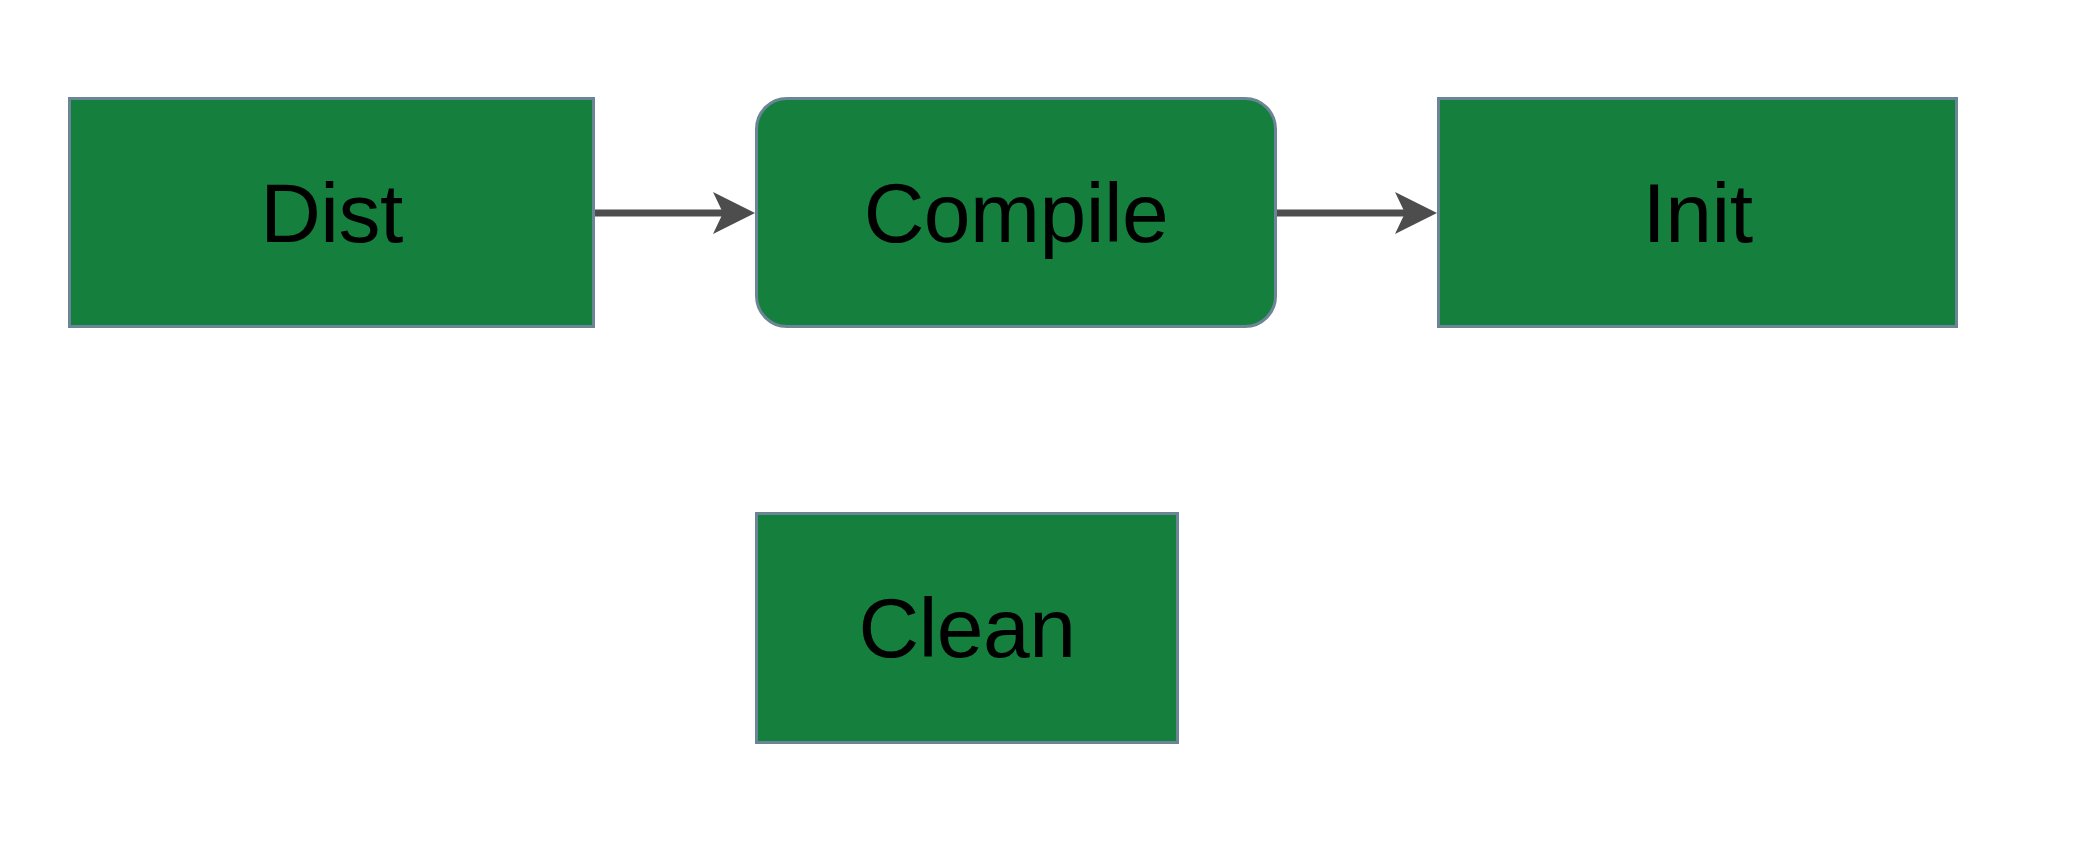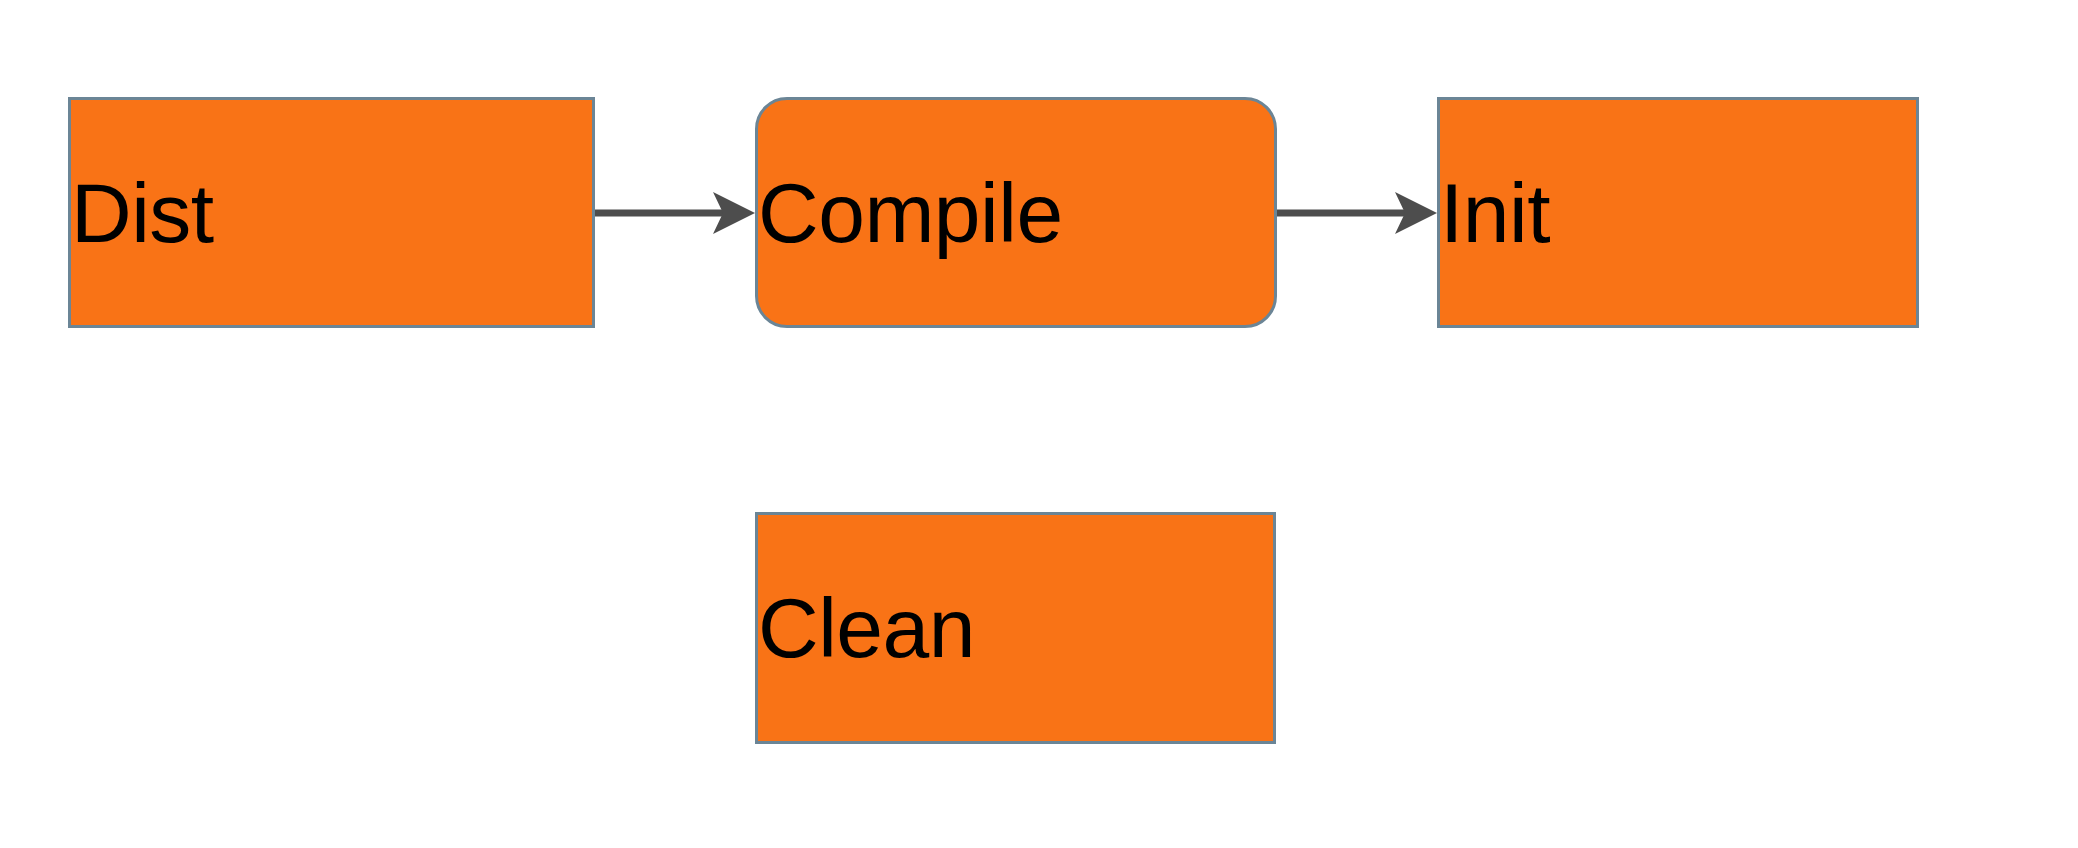--- a/index.html
+++ b/index.html
@@ -14,25 +14,25 @@
   #diagram-canvas {
     position: relative;
     width: 2078px;
     height: 848px;
     background: #ffffff;
     overflow: hidden;
   }
   .node {
     position: absolute;
     box-sizing: border-box;
-    background: #f97316;
+    background: #15803d;
     border: 3px solid #6b8596;
     display: flex;
     align-items: center;
-    justify-content: flex-start;
+    justify-content: center;
   }
   .node-label {
     font-family: "Liberation Sans", sans-serif;
     font-size: 84px;
     line-height: 1;
     font-weight: 400;
     color: #000000;
     letter-spacing: -0.5px;
     white-space: nowrap;
     user-select: none;
@@ -42,22 +42,22 @@
     overflow: visible;
   }
   .edge svg {
     display: block;
     overflow: visible;
   }
 
   
   #node-dist    { left: 68px;  top: 97px;  width: 527px; height: 231px; }
   #node-compile { left: 755px; top: 97px;  width: 522px; height: 231px; border-radius: 32px; }
-  #node-init    { left: 1437px;top: 97px;  width: 482px; height: 231px; }
-  #node-clean   { left: 755px; top: 512px; width: 521px; height: 232px; }
+  #node-init    { left: 1437px;top: 97px;  width: 521px; height: 231px; }
+  #node-clean   { left: 755px; top: 512px; width: 424px; height: 232px; }
 
   
   #edge-dist-compile { left: 595px;  top: 192px; width: 160px; height: 42px; }
   #edge-compile-init { left: 1277px; top: 192px; width: 160px; height: 42px; }
 </style>
 </head>
 <body>
 
 <div id="diagram-canvas">
 

